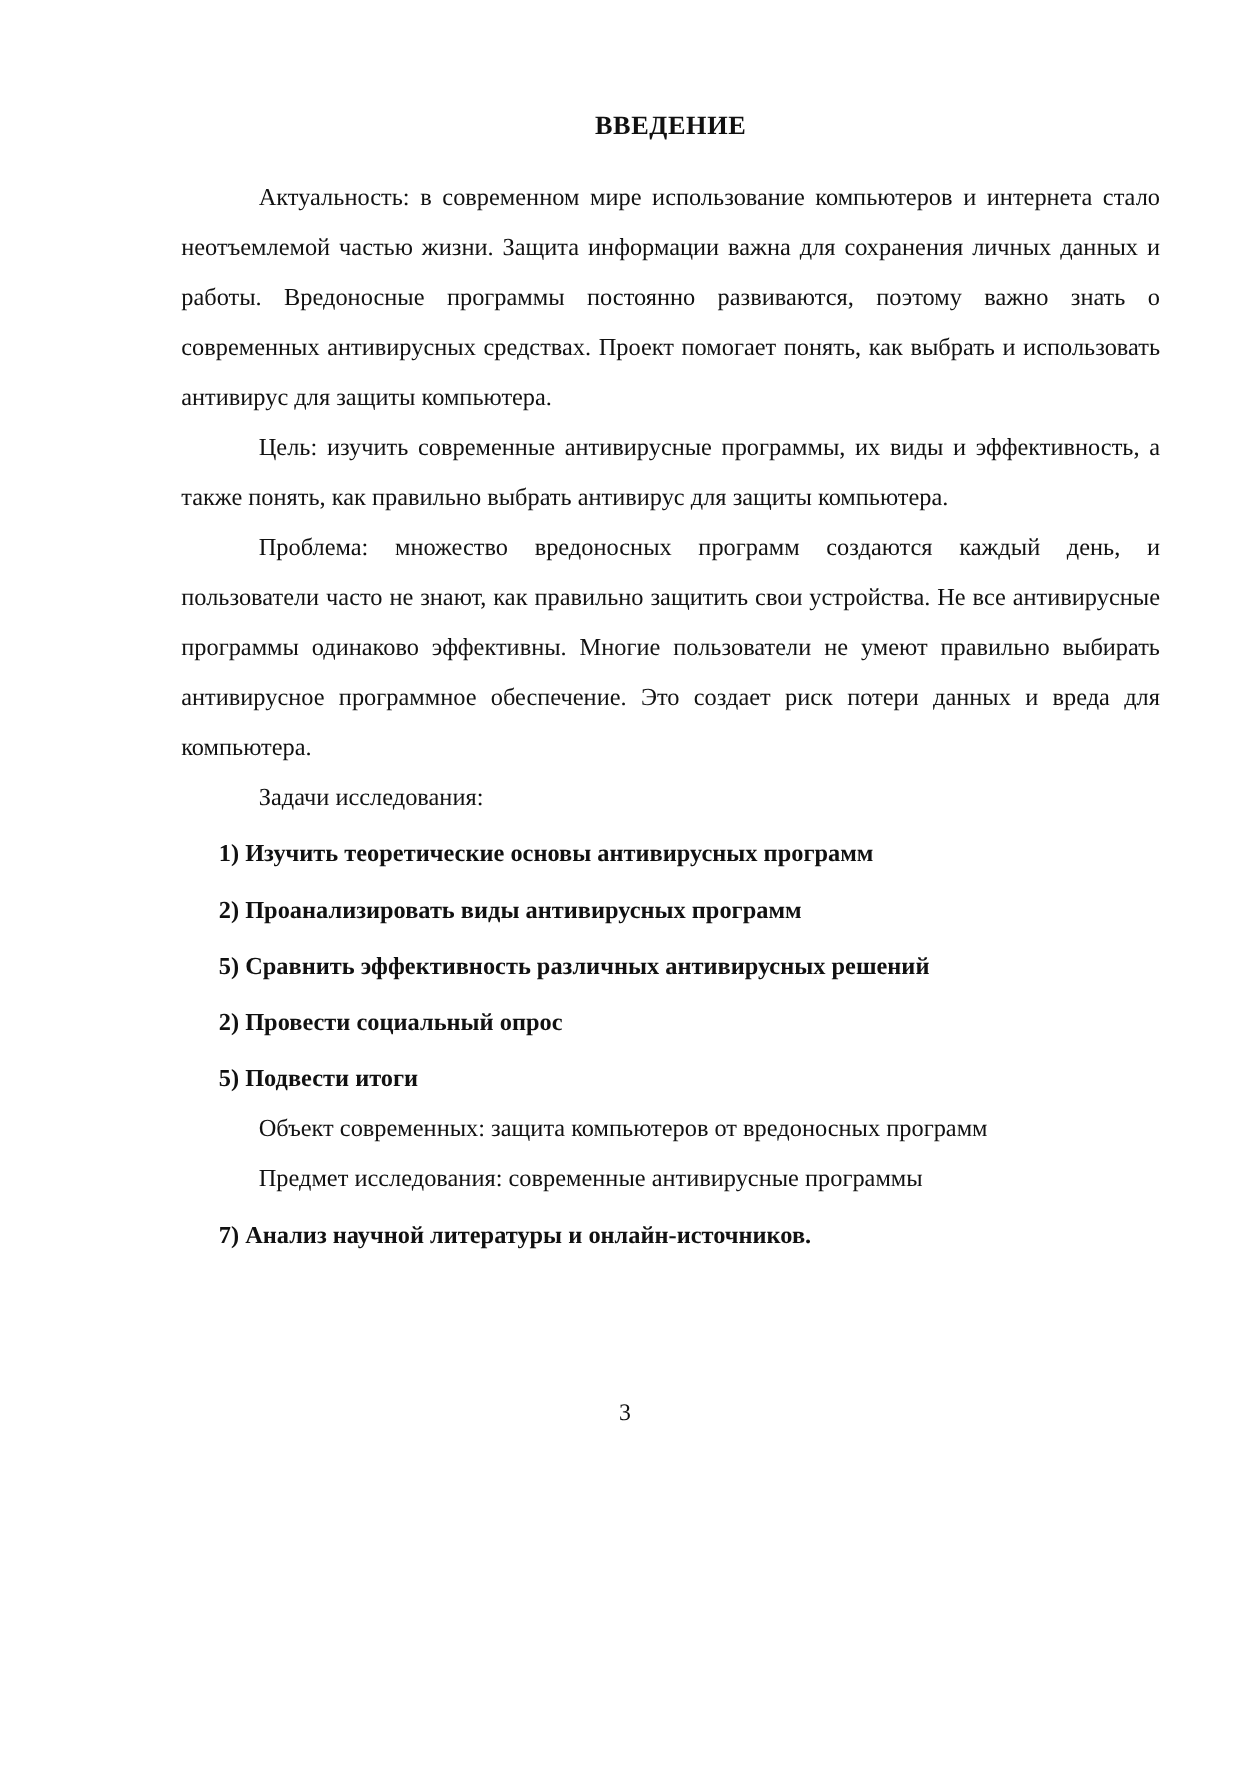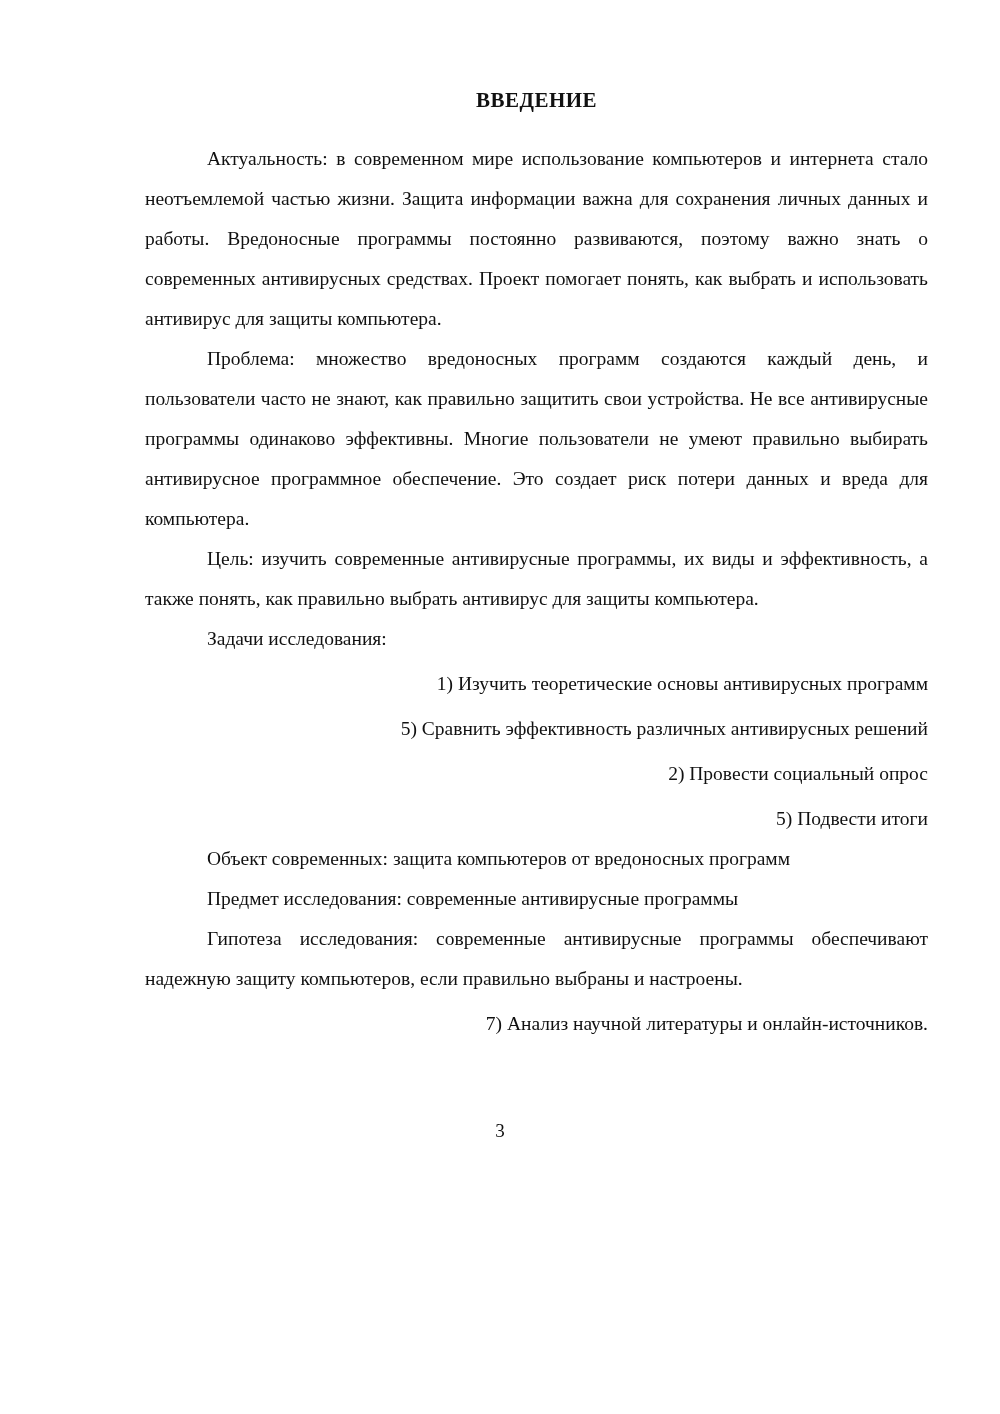--- a/index.html
+++ b/index.html
@@ -27,57 +27,58 @@
     margin: 0 0 26px 0;
   }
   p.body-par {
     margin: 0;
     text-indent: 62px;
     text-align: justify;
     line-height: 40px;
   }
   p.list-item {
     margin: 5px 0 0 30px;
-    text-align: right;
+    text-align: left;
     line-height: 40px;
+    font-weight: bold;
   }
   .page-number {
     position: absolute;
     left: 0;
     right: 0;
     bottom: 52px;
     text-align: center;
     font-size: 19px;
     color: #111111;
   }
 </style>
 </head>
 <body>
 
 <div class="page">
 
   <h1 class="doc-title">ВВЕДЕНИЕ</h1>
 
   <p class="body-par">Актуальность: в современном мире использование компьютеров и интернета стало неотъемлемой частью жизни. Защита информации важна для сохранения личных данных и работы. Вредоносные программы постоянно развиваются, поэтому важно знать о современных антивирусных средствах. Проект помогает понять, как выбрать и использовать антивирус для защиты компьютера.</p>
 
+  <p class="body-par">Цель: изучить современные антивирусные программы, их виды и эффективность, а также понять, как правильно выбрать антивирус для защиты компьютера.</p>
+
   <p class="body-par">Проблема: множество вредоносных программ создаются каждый день, и пользователи часто не знают, как правильно защитить свои устройства. Не все антивирусные программы одинаково эффективны. Многие пользователи не умеют правильно выбирать антивирусное программное обеспечение. Это создает риск потери данных и вреда для компьютера.</p>
-
-  <p class="body-par">Цель: изучить современные антивирусные программы, их виды и эффективность, а также понять, как правильно выбрать антивирус для защиты компьютера.</p>
 
   <p class="body-par">Задачи исследования:</p>
 
   <p class="list-item">1) Изучить теоретические основы антивирусных программ</p>
+  <p class="list-item">2) Проанализировать виды антивирусных программ</p>
   <p class="list-item">5) Сравнить эффективность различных антивирусных решений</p>
   <p class="list-item">2) Провести социальный опрос</p>
   <p class="list-item">5) Подвести итоги</p>
 
   <p class="body-par">Объект современных: защита компьютеров от вредоносных программ</p>
 
   <p class="body-par">Предмет исследования: современные антивирусные программы</p>
 
-  <p class="body-par">Гипотеза исследования: современные антивирусные программы обеспечивают надежную защиту компьютеров, если правильно выбраны и настроены.</p>
 
 
   <p class="list-item">7) Анализ научной литературы и онлайн-источников.</p>
 
   <div class="page-number">3</div>
 
 </div>
 
 </body></html>

